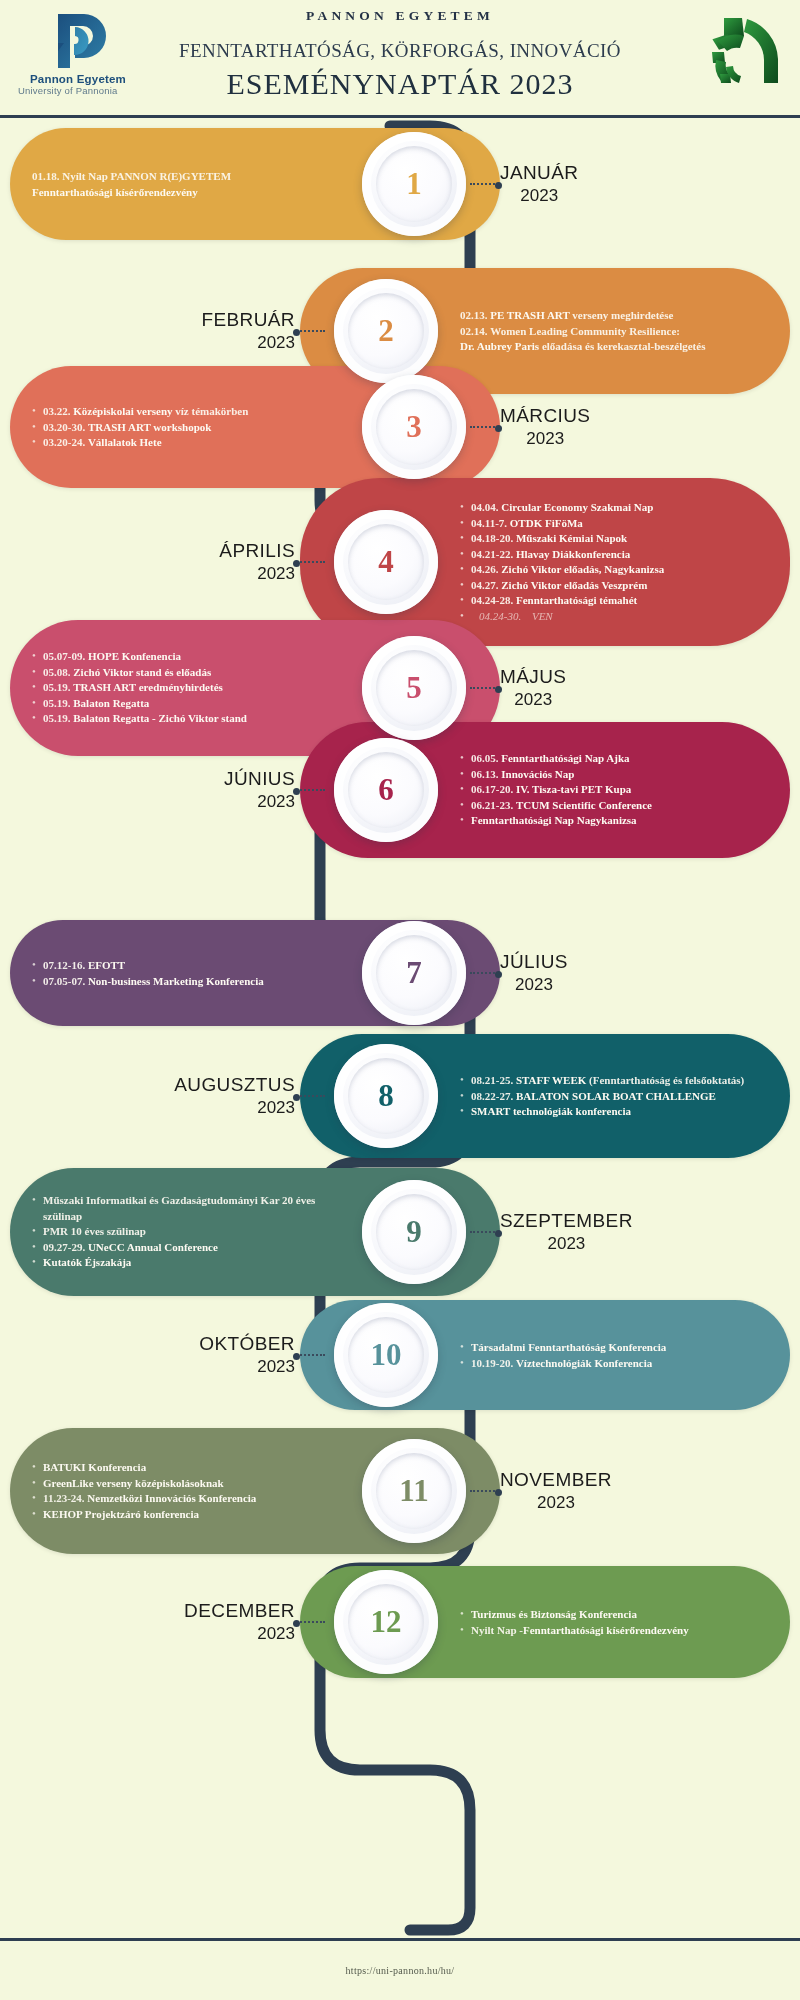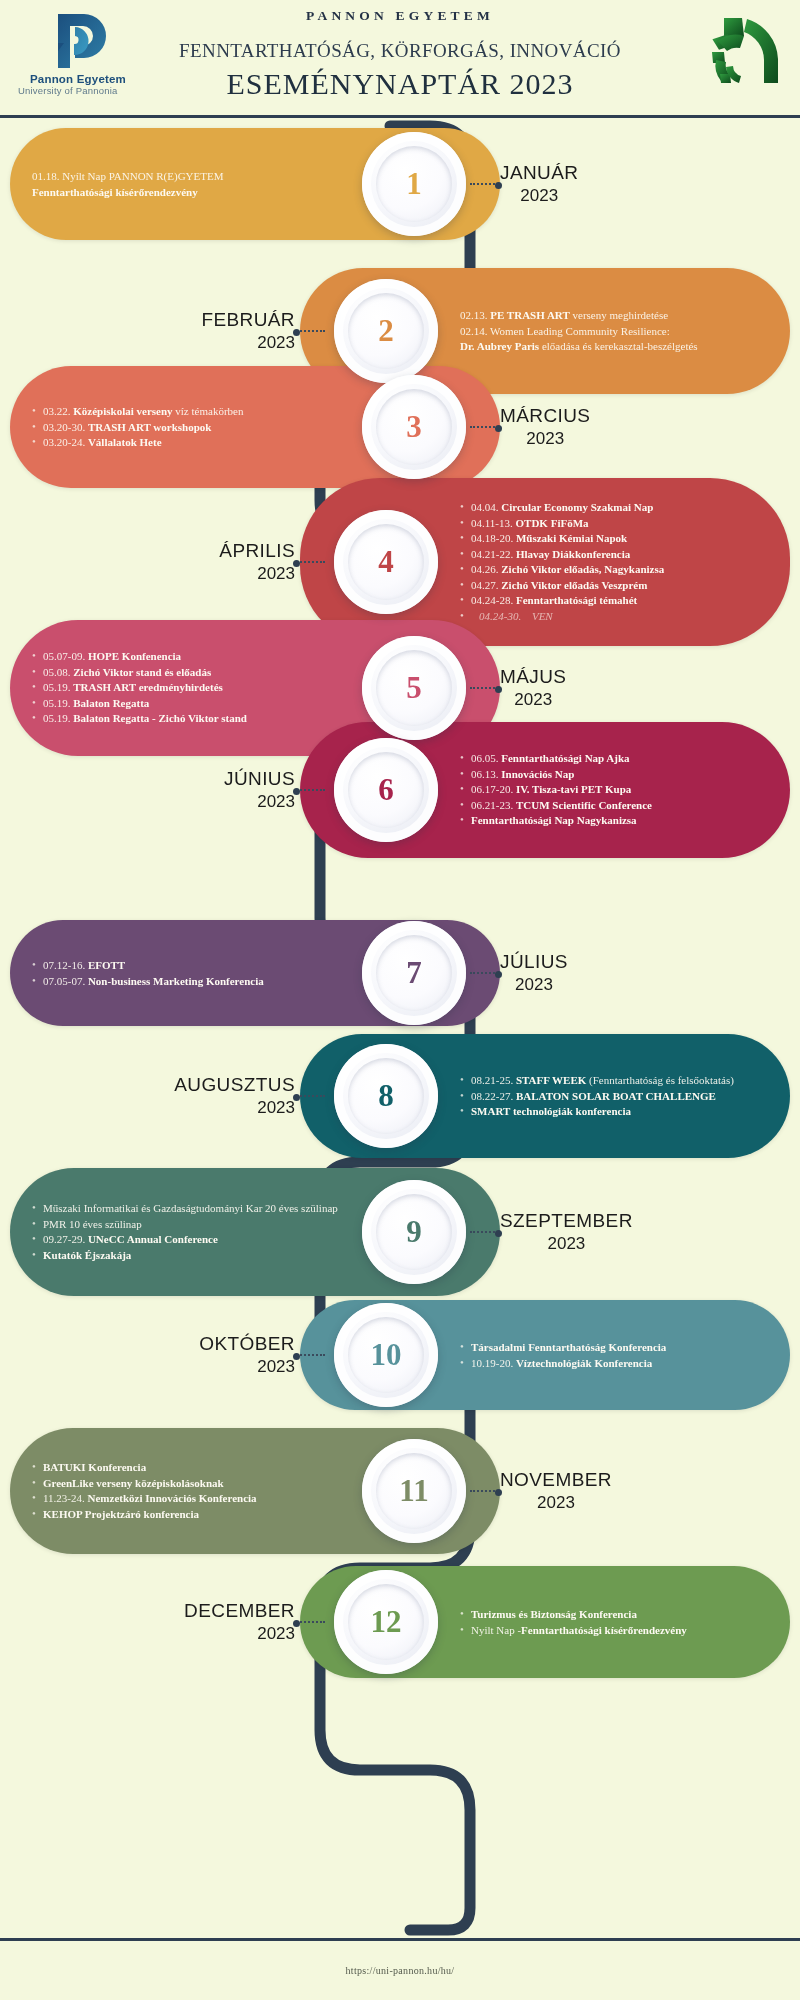--- a/index.html
+++ b/index.html
@@ -96,21 +96,21 @@
   .pill.right .pill-text { left: 160px; right: 26px; }
 
   .pill-text ul { list-style: none; }
   .pill-text li { position: relative; padding-left: 11px; }
   .pill-text li::before {
     content: "•";
     position: absolute; left: 0; top: -1px;
     opacity: .75; font-size: 11px;
   }
   .pill-text .b { font-weight: bold; }
-  .pill-text .n { font-weight: normal; opacity: .92; }
+  .pill-text .n { font-weight: bold; opacity: .92; }
   .pill-text .i { font-style: italic; opacity: .62; margin-left: 8px; }
   .pill-text p { margin: 0; }
 
   
   .badge {
     position: absolute;
     top: 50%;
     transform: translateY(-50%);
     width: 104px; height: 104px;
     border-radius: 50%;
@@ -296,21 +296,21 @@
             <div class="nm">MÁRCIUS</div>
             <div class="yr">2023</div>
           </div>
           <div class="conn to-right" style="left:470px; width:28px;"></div>
         </div>
         <div class="row" style="top: 360px; height: 168px;">
           <div class="pill right" style="top:0; height:168px; width:490px; background:#bf4547;">
             <div class="pill-text">
               <ul>
                 <li><span class="n">04.04.</span> <span class="b">Circular Economy Szakmai Nap</span></li>
-                <li><span class="n">04.11-13.</span> <span class="b">OTDK FiFöMa</span></li>
+                <li><span class="n">04.11-7.</span> <span class="b">OTDK FiFöMa</span></li>
                 <li><span class="n">04.18-20.</span> <span class="b">Műszaki Kémiai Napok</span></li>
                 <li><span class="n">04.21-22.</span> <span class="b">Hlavay Diákkonferencia</span></li>
                 <li><span class="n">04.26.</span> <span class="b">Zichó Viktor előadás, Nagykanizsa</span></li>
                 <li><span class="n">04.27.</span> <span class="b">Zichó Viktor előadás Veszprém</span></li>
                 <li><span class="n">04.24-28.</span> <span class="b">Fenntarthatósági témahét</span></li>
                 <li><span class="i">04.24-30.</span> <span class="i">VEN</span></li>
               </ul>
             </div>
             <div class="badge">
               <span style="color:#bf4547">4</span>

